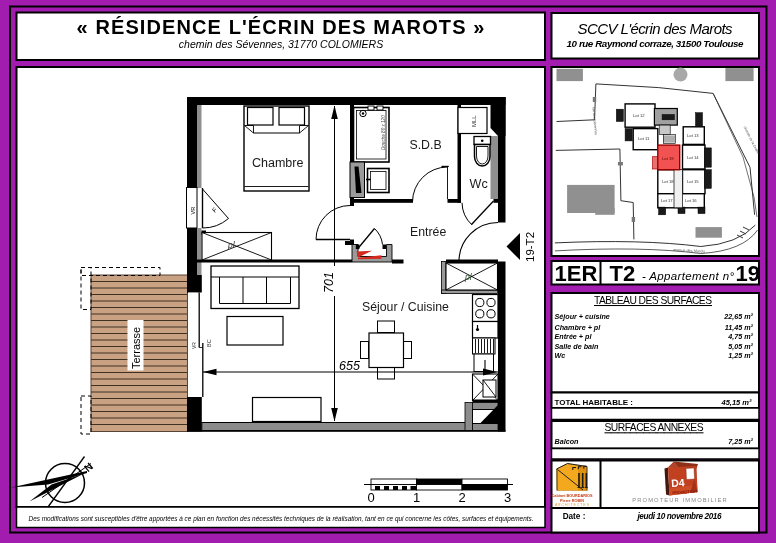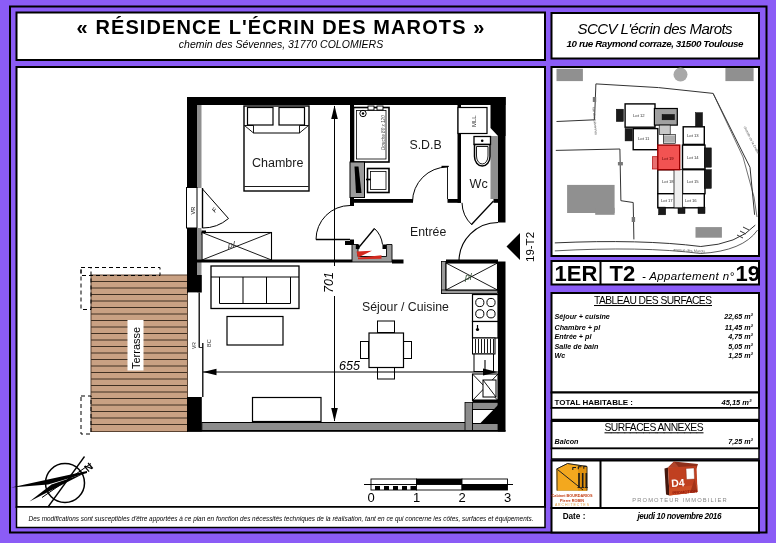--- a/index.html
+++ b/index.html
@@ -1,16 +1,16 @@
 <!DOCTYPE html>
 <html><head>
 <meta charset="utf-8">
 <style>
   html,body{margin:0;padding:0;background:#ffffff;}
-  .page{position:relative;width:776px;height:543px;background:#8b5cf6;overflow:hidden;
+  .page{position:relative;width:776px;height:543px;background:#a21caf;overflow:hidden;
         font-family:"Liberation Sans", sans-serif;}
   svg text{font-family:"Liberation Sans", sans-serif;}
 </style>
 </head>
 <body>
 
 <div class="page">
 <svg width="776" height="543" viewBox="0 0 776 543">
 
 <rect x="10" y="6.5" width="756.5" height="526" fill="none" stroke="#000" stroke-width="2"></rect>

